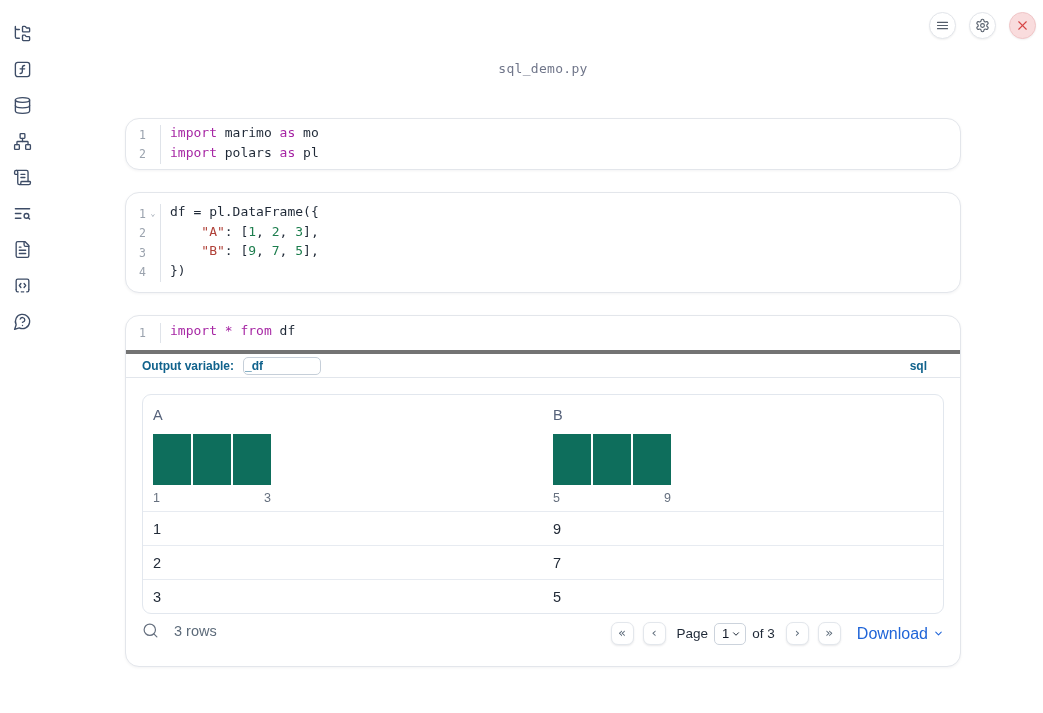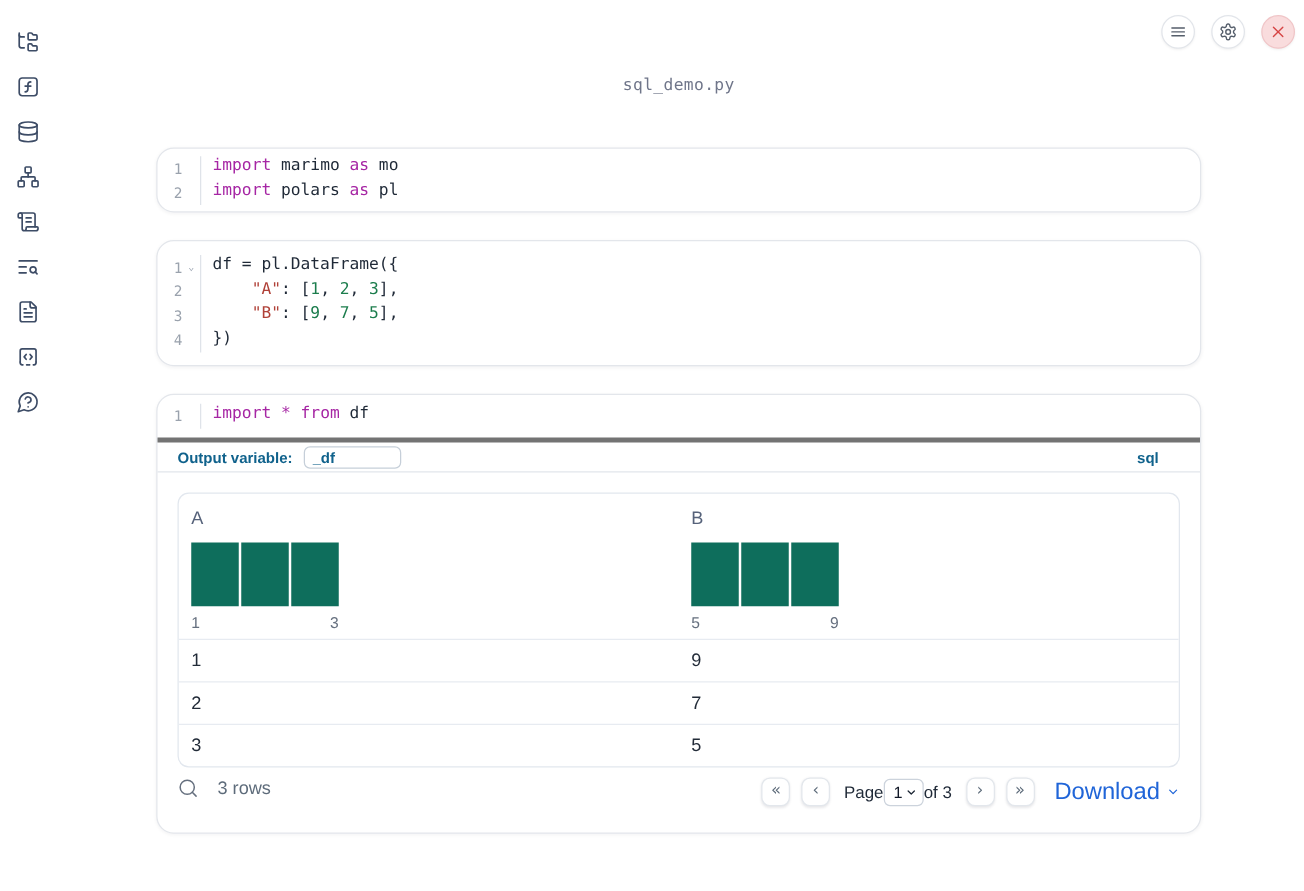--- a/index.html
+++ b/index.html
@@ -35,21 +35,21 @@
   .sline { height:19.5px; display:flex; align-items:flex-start; white-space:pre; }
   .tok-kw { color:#a626a4; }
   .tok-str { color:#b04138; }
   .tok-num { color:#1c7d4d; }
   .tok-plain { color:#1f2937; }
 
   
   .sql-code { height:34px; padding-top:7px; }
   .outvar-row { height:27px; border-top:4px solid #737373; display:flex; align-items:center; padding:0 33px 0 16px; }
   .outvar-label { font-size:12px; font-weight:bold; color:#10628c; }
-  .outvar-input { width:78px; height:18px; border:1px solid #c6cfd9; border-radius:5px; margin-left:9px; padding:0 6px; font-family:"Liberation Sans", sans-serif; font-size:12px; font-weight:bold; color:#10628c; outline:none; }
+  .outvar-input { width:78px; height:18px; border:1px solid #c6cfd9; border-radius:5px; margin-left:9px; padding:0 1px; font-family:"Liberation Sans", sans-serif; font-size:12px; font-weight:bold; color:#10628c; outline:none; }
   .sql-badge { margin-left:auto; font-size:12px; font-weight:bold; color:#10628c; }
   .output-area { border-top:1px solid #e2e6ec; height:288px; }
 
   
   .data-table { margin:16px 16px 0; border:1px solid #e2e7ee; border-radius:9px; overflow:hidden; }
   .thead { height:116px; display:flex; }
   .tcol { width:50%; padding:12px 0 0 10px; }
   .col-label { font-size:14.5px; color:#56627a; }
   .hist { display:flex; gap:2px; height:51px; margin-top:11px; align-items:flex-end; }
   .bar { width:38px; background:#0e6e5c; }
@@ -57,25 +57,25 @@
   .trow { height:34px; border-top:1px solid #e7ebf1; display:flex; align-items:center; }
   .tcell { width:50%; padding-left:10px; font-size:14.5px; color:#222b38; }
 
   
   .tfooter { display:flex; align-items:flex-start; margin:8px 16px 0; height:36px; }
   .tf-left { display:flex; align-items:center; gap:15px; }
   .tf-left svg { width:17px; height:17px; stroke:#66707f; fill:none; stroke-width:1.7; stroke-linecap:round; }
   .rows-count { font-size:14.5px; color:#5d6b7a; }
   .tf-right { margin-left:auto; display:flex; align-items:center; gap:9px; }
   .pbtn { width:23px; height:23px; border:1px solid #e3e7ec; border-radius:7px; background:#fff; box-shadow:0 1px 2px rgba(25,33,45,.1); display:flex; align-items:center; justify-content:center; color:#5d6b7a; font-size:13px; line-height:1; padding-bottom:2px; font-family:"DejaVu Sans", sans-serif; }
-  .pg-group { display:flex; align-items:center; gap:0; margin:0 2px; font-size:13.5px; color:#1f2937; }
+  .pg-group { display:flex; align-items:center; gap:6px; margin:0 2px; font-size:13.5px; color:#1f2937; }
   .page-select { height:22px; min-width:24px; border:1px solid #ccd3dc; border-radius:5px; background:#fff; display:flex; align-items:center; padding:0 4px 0 7px; gap:2px; font-size:13px; color:#111827; }
   .page-select svg, .download svg { width:10px; height:10px; fill:none; stroke-linecap:round; stroke-linejoin:round; }
   .page-select svg { stroke:#1f2937; stroke-width:2.4; }
-  .download { display:flex; align-items:center; gap:5px; color:#2065d8; font-size:19px; margin-left:7px; cursor:pointer; }
+  .download { display:flex; align-items:center; gap:5px; color:#2065d8; font-size:16px; margin-left:7px; cursor:pointer; }
   .download svg { stroke:#2065d8; stroke-width:2.2; width:11px; height:11px; }
 </style>
 </head>
 <body>
 
 <div class="sidebar">
   <div class="sb-icon">
     <svg viewBox="0 0 24 24">
         <path d="M20 10a1 1 0 0 0 1-1V6a1 1 0 0 0-1-1h-2.5a1 1 0 0 1-.8-.4l-.9-1.2A1 1 0 0 0 15 3h-2a1 1 0 0 0-1 1v5a1 1 0 0 0 1 1Z"></path>
         <path d="M20 21a1 1 0 0 0 1-1v-3a1 1 0 0 0-1-1h-2.9a1 1 0 0 1-.88-.55l-.42-.85a1 1 0 0 0-.92-.6H13a1 1 0 0 0-1 1v5a1 1 0 0 0 1 1Z"></path>

